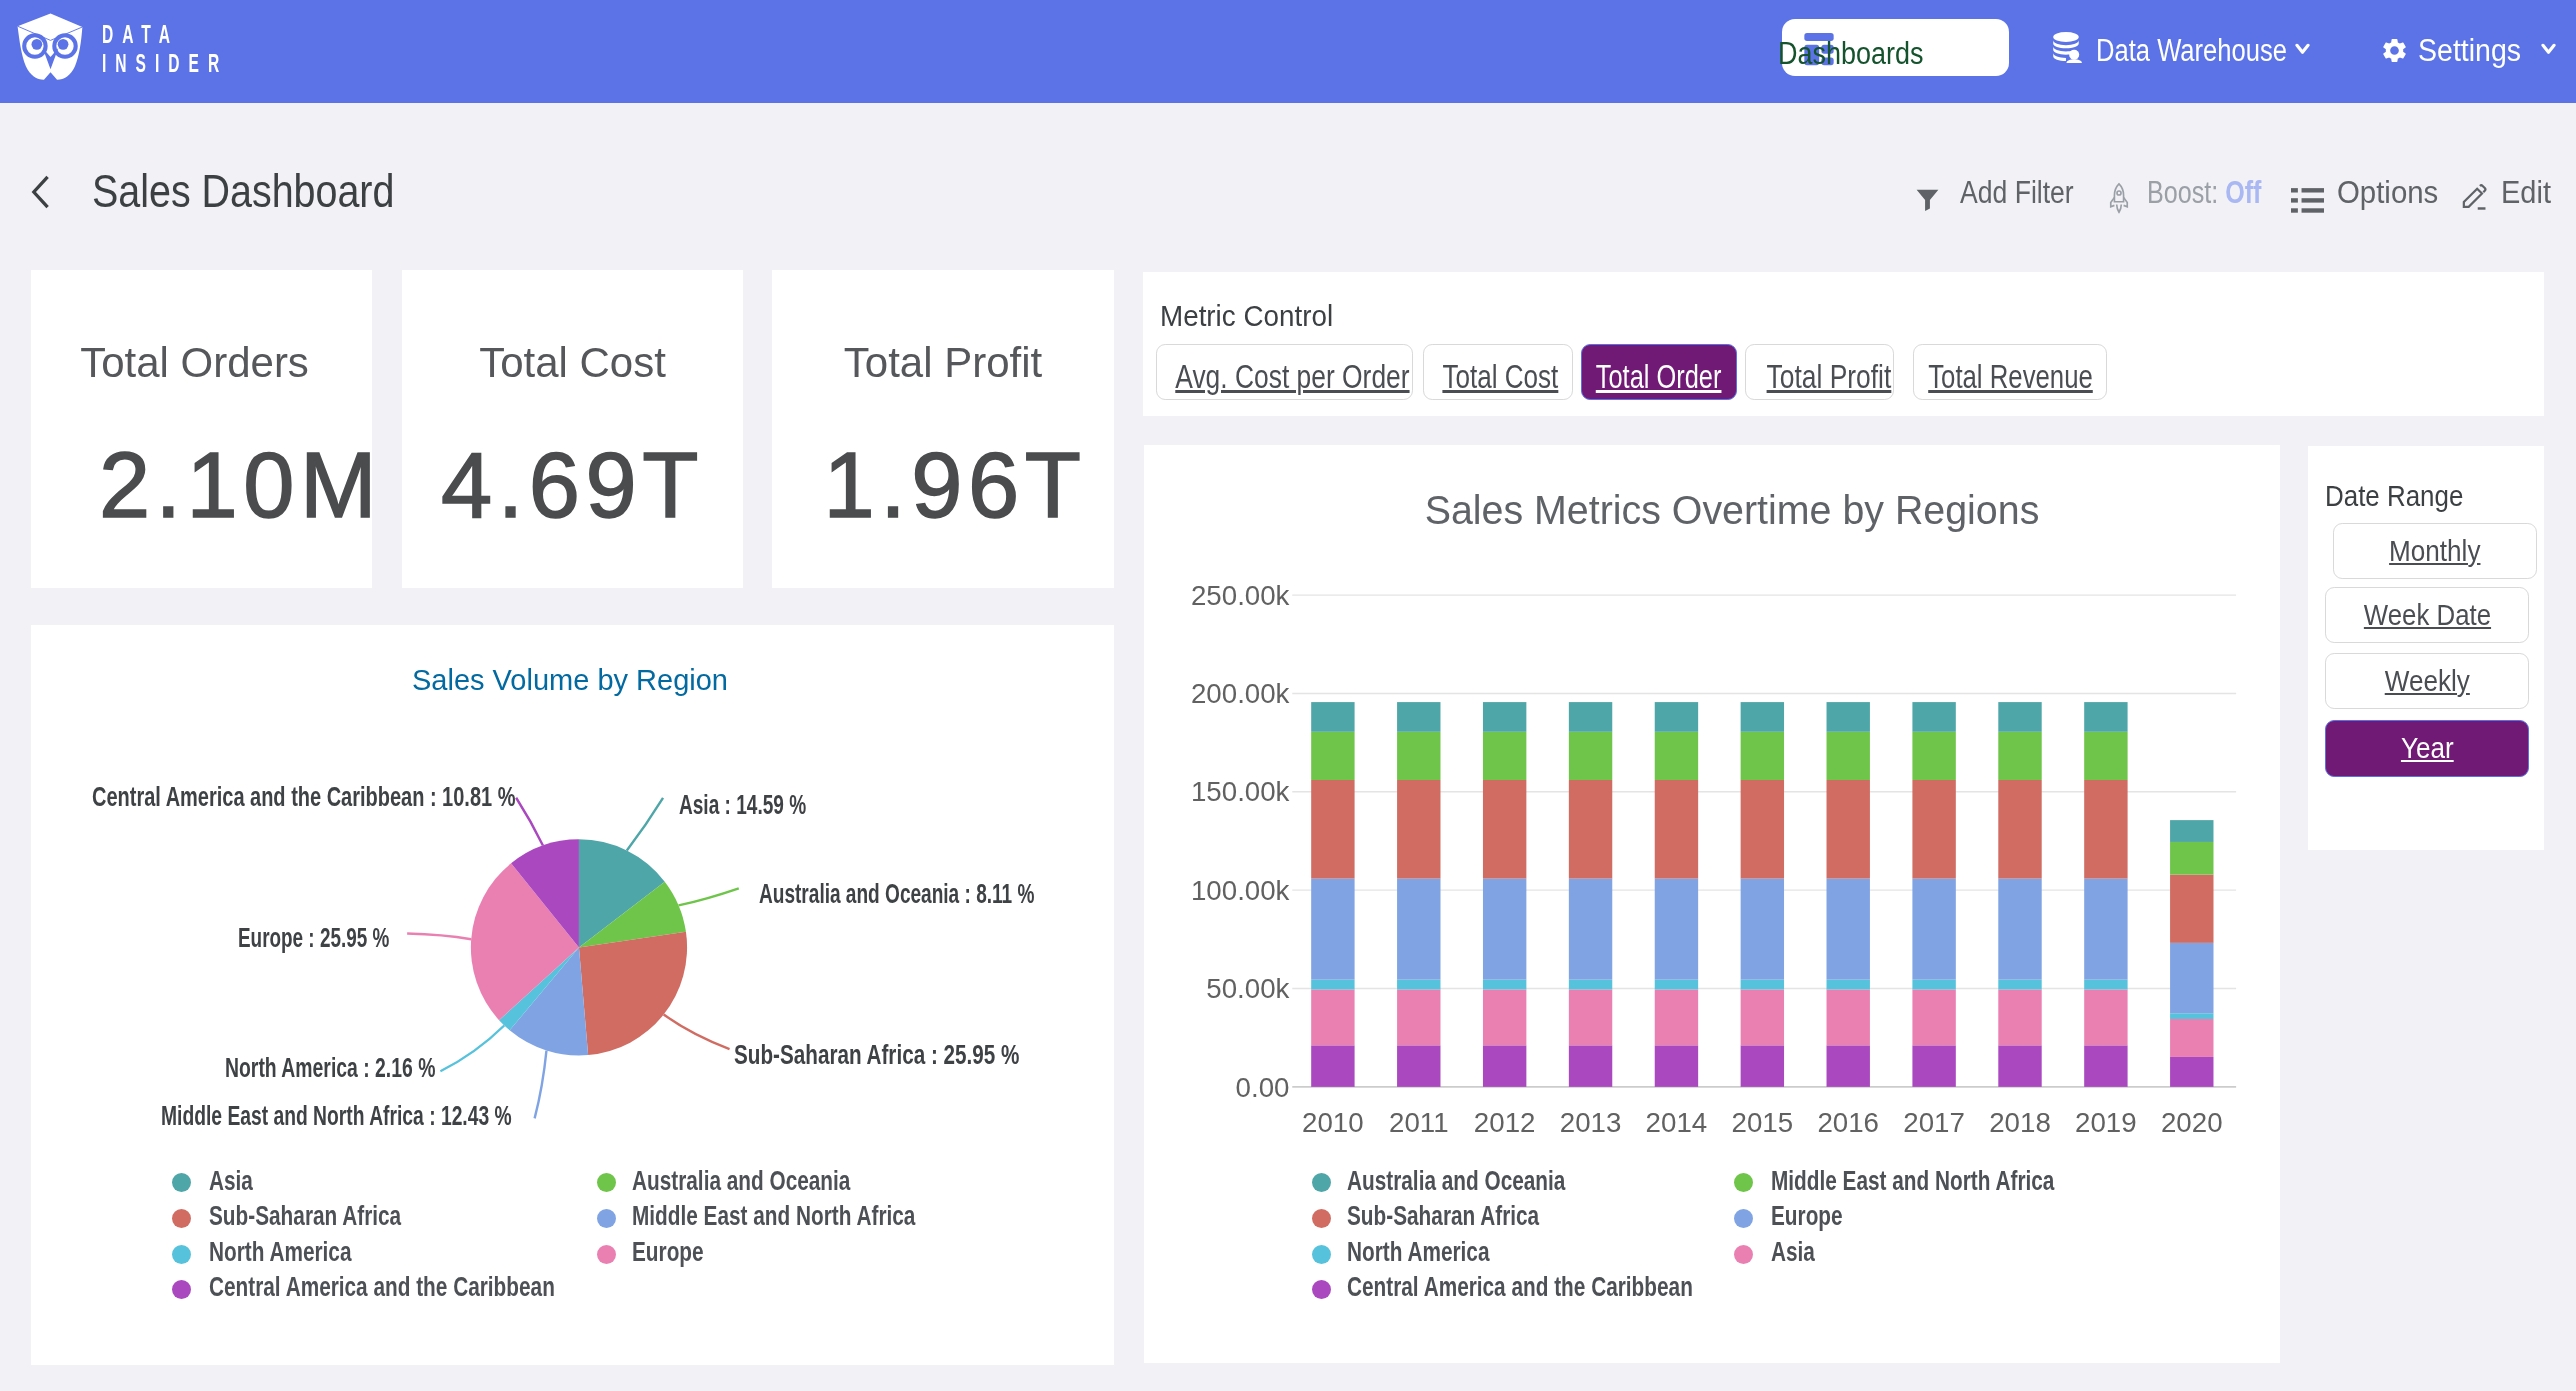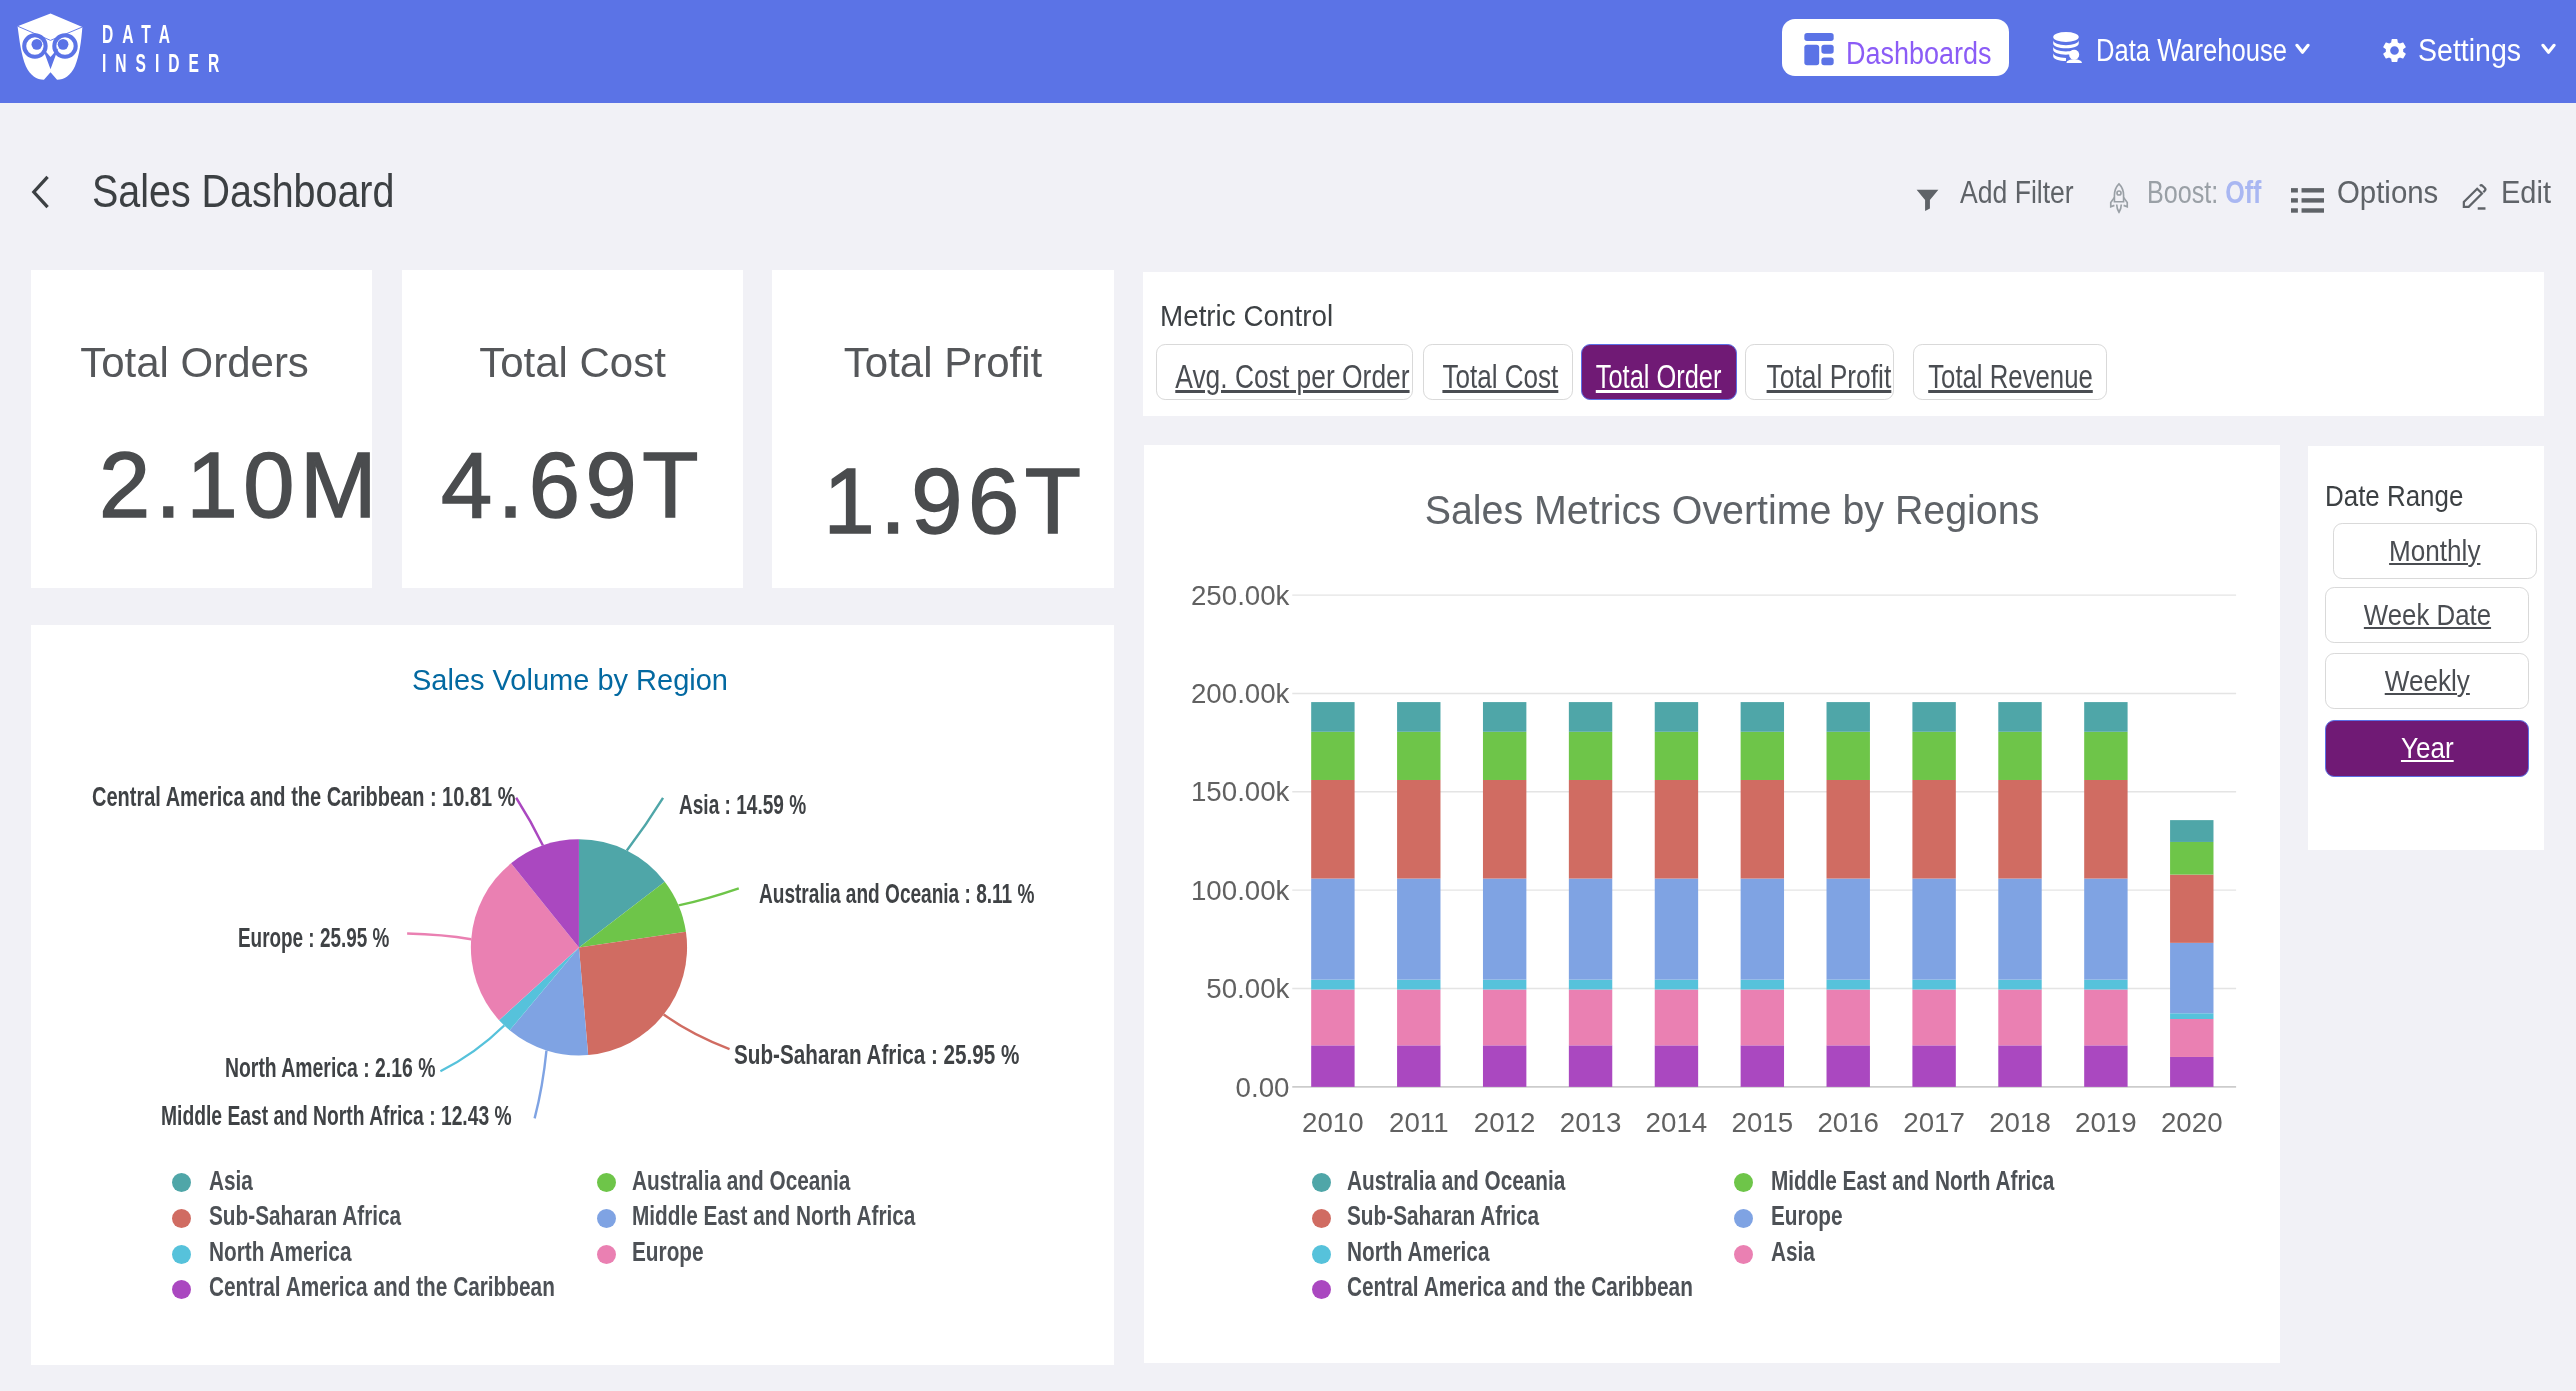--- a/index.html
+++ b/index.html
@@ -32,21 +32,21 @@
   <path fill="#5B73E6" d="M28.5 42 L37.1 65.4 L45.7 42 L37.1 52 Z"></path>
 </svg>
 <div style="position:absolute;left:102px;top:20.3px; color:#fff; font-weight:bold; font-size:26px; letter-spacing:15px; line-height:29px; transform:scaleX(0.6); transform-origin:left top; white-space:nowrap;">DATA<br>INSIDER</div>
 <div style="position:absolute; left:1782px; top:19.4px; width:227px; height:57px; border-radius:13px; background:#fff;"></div>
 <svg style="position:absolute;left:1804px;top:33px;" width="30" height="33" viewBox="0 0 32 36">
   <rect x="0" y="0" width="32" height="8.6" rx="3" fill="#5B73E6"></rect>
   <rect x="0" y="12.9" width="16.2" height="22.4" rx="3" fill="#5B73E6"></rect>
   <rect x="18.6" y="12.9" width="13.4" height="9.6" rx="3" fill="#5B73E6"></rect>
   <rect x="18.6" y="26.7" width="13.4" height="8.6" rx="3" fill="#5B73E6"></rect>
 </svg>
-<div style="position:absolute; left:1846px; top:36px; color:#8b5cf6; font-size:31px;"><span class="sx" style="transform:scaleX(0.87);">Dashboards</span></div>
+<div style="position:absolute; left:1778px; top:36px; color:#14532d; font-size:31px;"><span class="sx" style="transform:scaleX(0.87);">Dashboards</span></div>
 <svg style="position:absolute;left:2053px;top:32px;" width="30.5" height="31" viewBox="0 0 33 34">
   <ellipse cx="14" cy="5.5" rx="14" ry="5.5" fill="#fff"></ellipse>
   <path d="M0 9 C0 12 6.3 14.4 14 14.4 C21.7 14.4 28 12 28 9 L28 12.5 C28 15.5 21.7 17.9 14 17.9 C6.3 17.9 0 15.5 0 12.5 Z" fill="#fff"></path>
   <path d="M0 16 C0 19 6.3 21.4 14 21.4 C17 21.4 19.8 21 22 20.4 L22 23.9 C19.8 24.6 17 24.9 14 24.9 C6.3 24.9 0 22.5 0 19.5 Z" fill="#fff"></path>
   <path d="M0 23 C0 26 6.3 28.4 14 28.4 L14 31.9 C6.3 31.9 0 29.5 0 26.5 Z" fill="#fff"></path>
   <circle cx="23" cy="25" r="5.5" fill="#fff"></circle>
   <path d="M14.5 34 C14.5 28.5 31.5 28.5 31.5 34 Z" fill="#fff"></path>
 </svg>
 <div style="position:absolute; left:2096px; top:33px; color:#fff; font-size:31px;"><span class="sx" style="transform:scaleX(0.825);">Data Warehouse</span></div>
 <svg style="position:absolute;left:2295px;top:43px;" width="15" height="12" viewBox="0 0 16 13">
@@ -93,21 +93,21 @@
 <div class="act" style="left:2501px; top:175px;"><span class="sx" style="transform:scaleX(0.935);">Edit</span></div>
 
 <div class="card" style="left:31px; top:270px; width:341px; height:318px;"></div>
 <div class="card" style="left:402px; top:270px; width:341px; height:318px;"></div>
 <div class="card" style="left:772px; top:270px; width:342px; height:318px;"></div>
 <div class="kpi-label" style="left:24px; top:339px; width:341px;">Total Orders</div>
 <div class="kpi-label" style="left:402px; top:339px; width:341px;">Total Cost</div>
 <div class="kpi-label" style="left:772px; top:339px; width:342px;">Total Profit</div>
 <div class="kpi-num" style="left:31px; top:433px; width:403px;margin-left:8px;">2.10M</div>
 <div class="kpi-num" style="left:402px; top:433px; width:341px;">4.69T</div>
-<div class="kpi-num" style="left:772px; top:449px; width:342px;padding-left:24px;">1.96T</div>
+<div class="kpi-num" style="left:772px; top:433px; width:342px;padding-left:24px;">1.96T</div>
 
 <div class="card" style="left:1143px; top:272px; width:1401px; height:144px;"></div>
 <div style="position:absolute; left:1160px; top:299px; font-size:30px; color:#3C4043;"><span class="sx" style="transform:scaleX(0.927);">Metric Control</span></div>
 <div class="btn m" style="left:1156px; top:344px; width:257px; font-size:33px; padding-left:16.6px;">
     <span class="sx" style="transform:scaleX(0.80); transform-origin:center;">Avg. Cost per Order</span>
   </div>
 <div class="btn m" style="left:1423px; top:344px; width:150px; font-size:33px; padding-left:5.5px;">
     <span class="sx" style="transform:scaleX(0.79); transform-origin:center;">Total Cost</span>
   </div>
 <div class="btn sel m" style="left:1581px; top:344px; width:156px; font-size:33px;">

